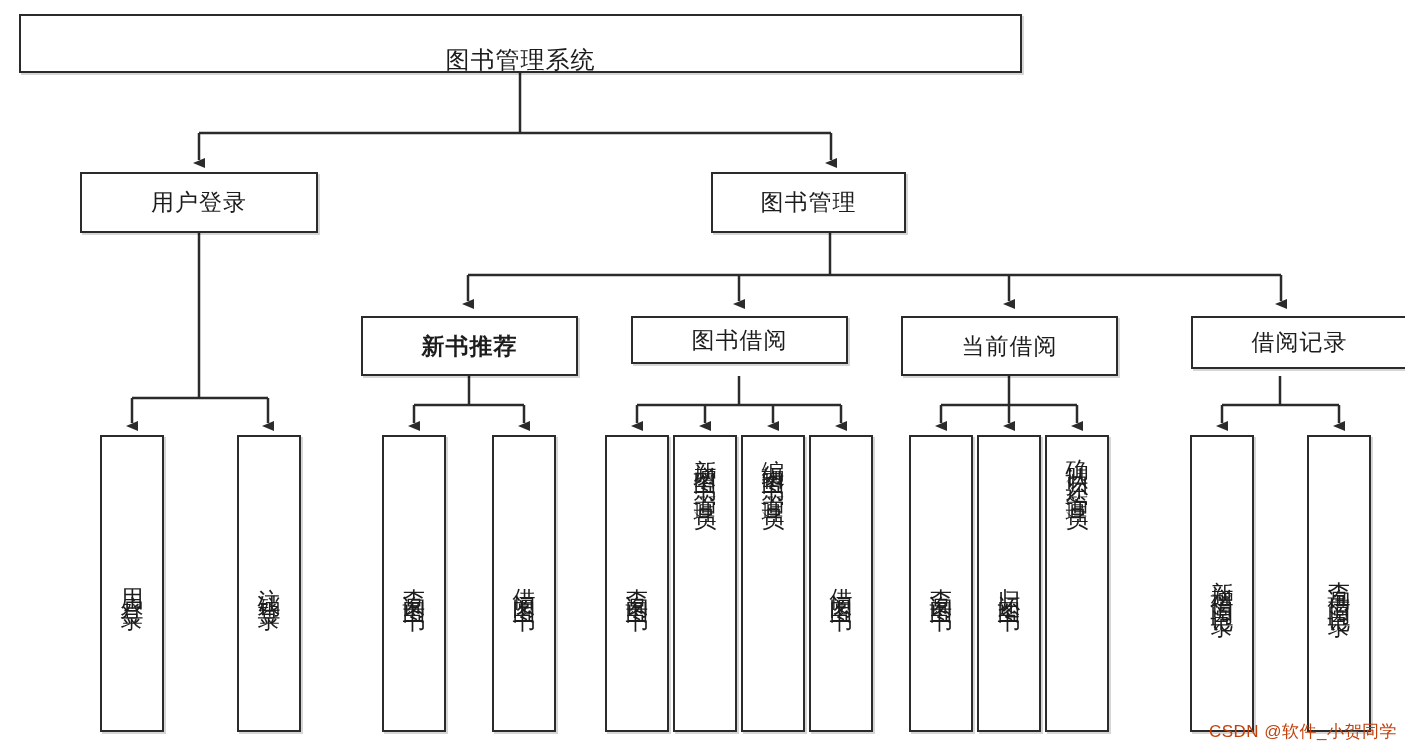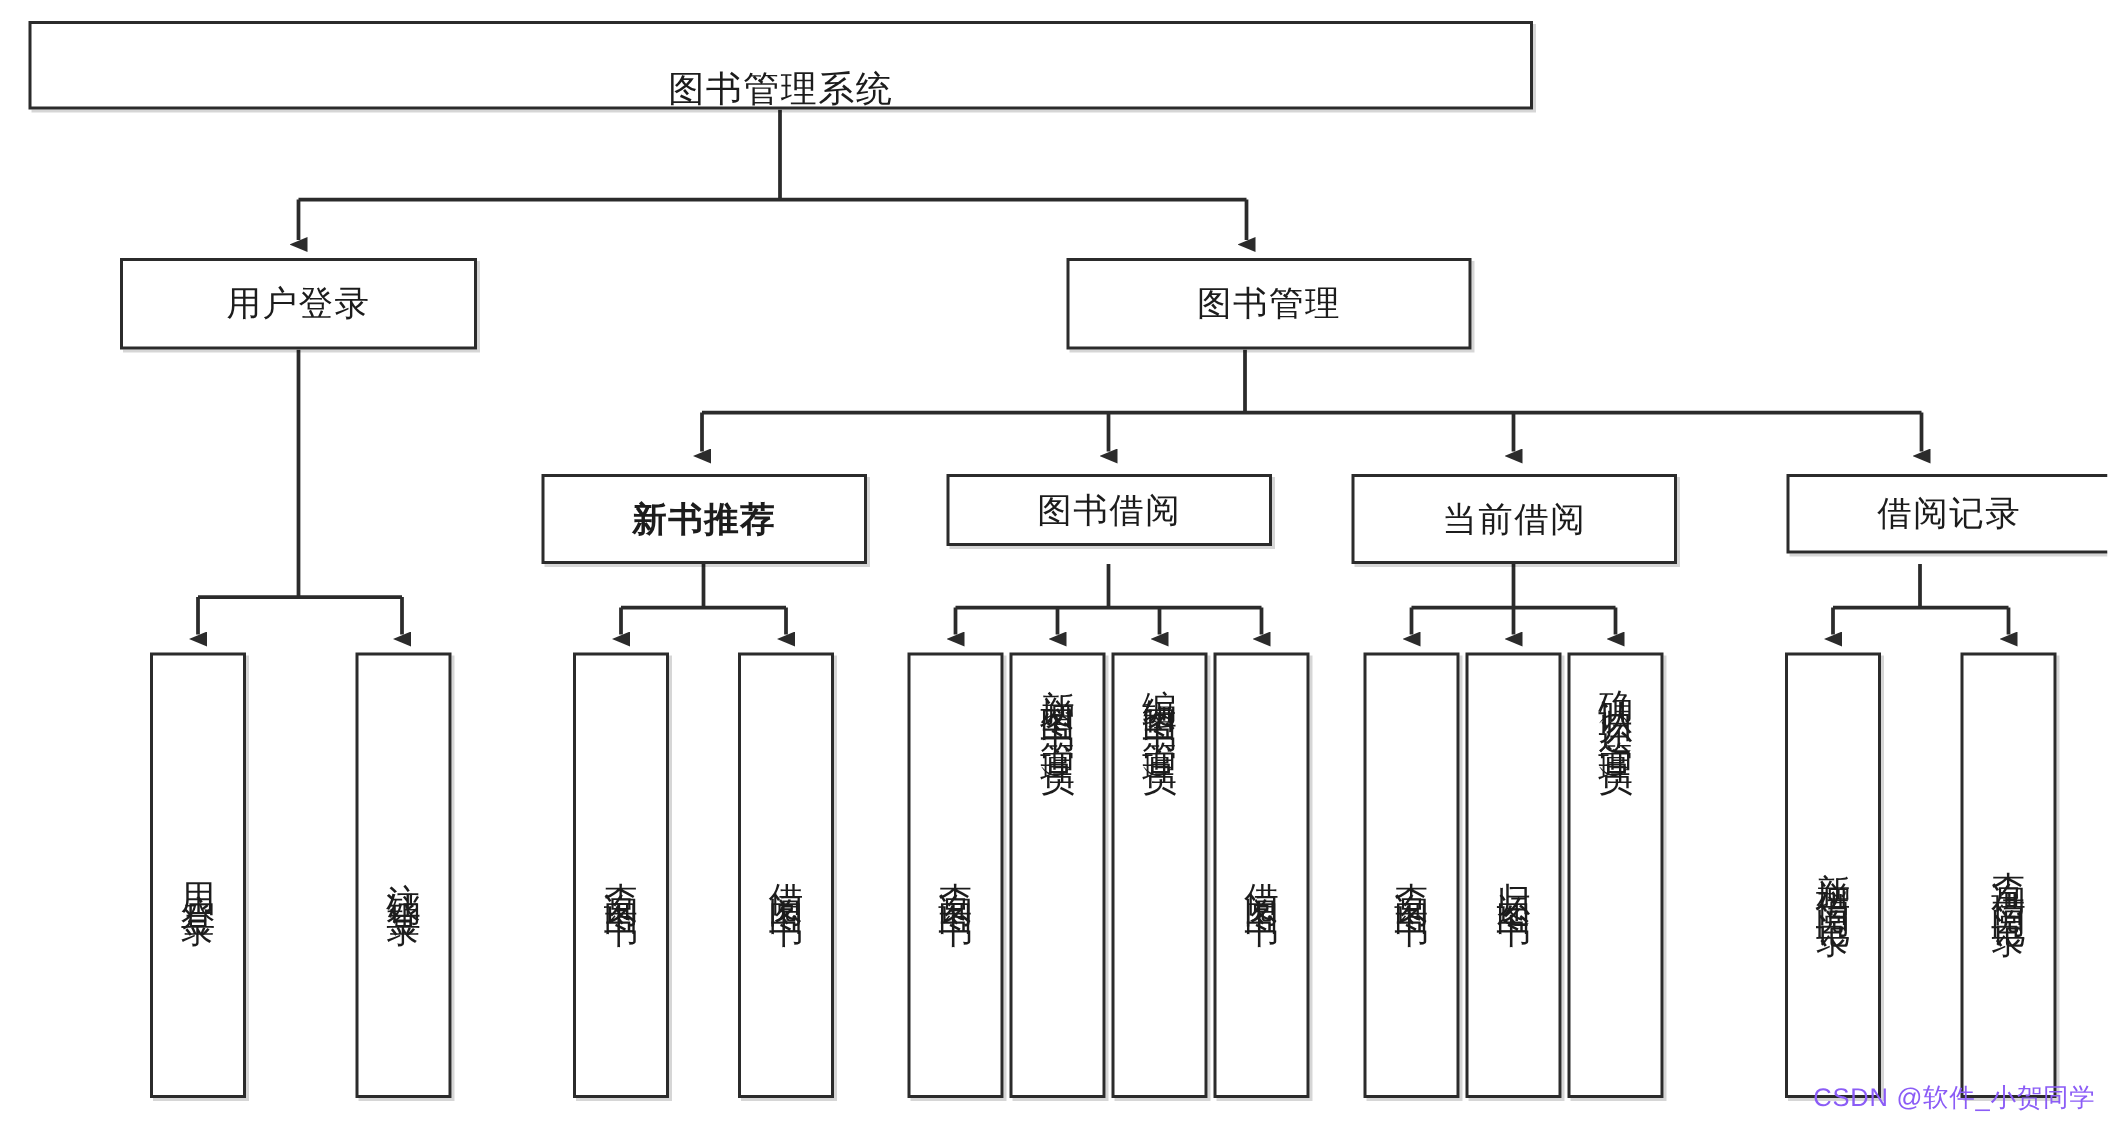--- a/index.html
+++ b/index.html
@@ -60,21 +60,21 @@
   }
   .node.leaf.center-v {
     align-items: center;
     padding-top: 0;
   }
   #watermark {
     position: absolute;
     right: 8px;
     bottom: 4px;
     font-size: 17px;
-    color: #8b5cf6;
+    color: #c2410c;
     letter-spacing: 0.5px;
     white-space: nowrap;
     user-select: none;
   }
 </style>
 </head>
 <body>
 
 <div id="canvas">
 
@@ -128,21 +128,21 @@
     </g>
   </svg>
 
   <div class="node root" style="left:19px; top:14px; width:1003px; height:59px;">
     <span class="label">图书管理系统</span>
   </div>
 
   <div class="node" style="left:80px; top:172px; width:238px; height:61px;">
     <span class="label">用户登录</span>
   </div>
-  <div class="node" style="left:711px; top:172px; width:270px; height:61px;">
+  <div class="node" style="left:711px; top:172px; width:195px; height:61px;">
     <span class="label">图书管理</span>
   </div>
 
   <div class="node" style="left:361px; top:316px; width:217px; height:60px;font-weight:bold;">
     <span class="label">新书推荐</span>
   </div>
   <div class="node" style="left:631px; top:316px; width:217px; height:48px;">
     <span class="label">图书借阅</span>
   </div>
   <div class="node" style="left:901px; top:316px; width:217px; height:60px;">

